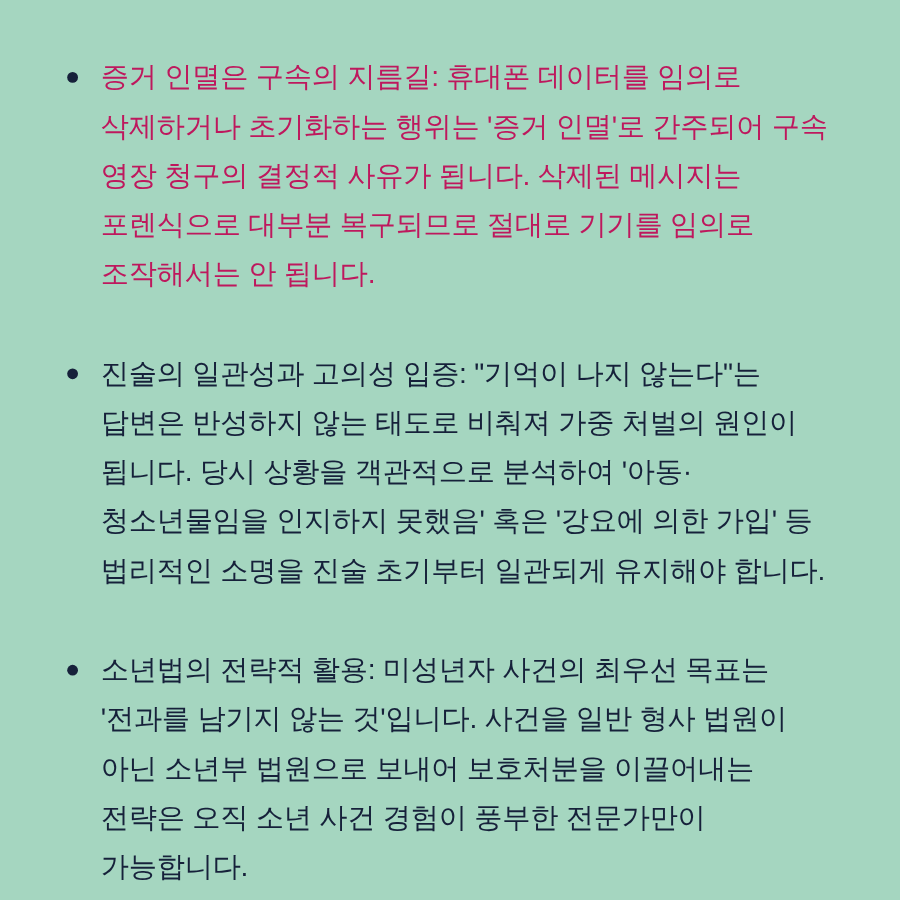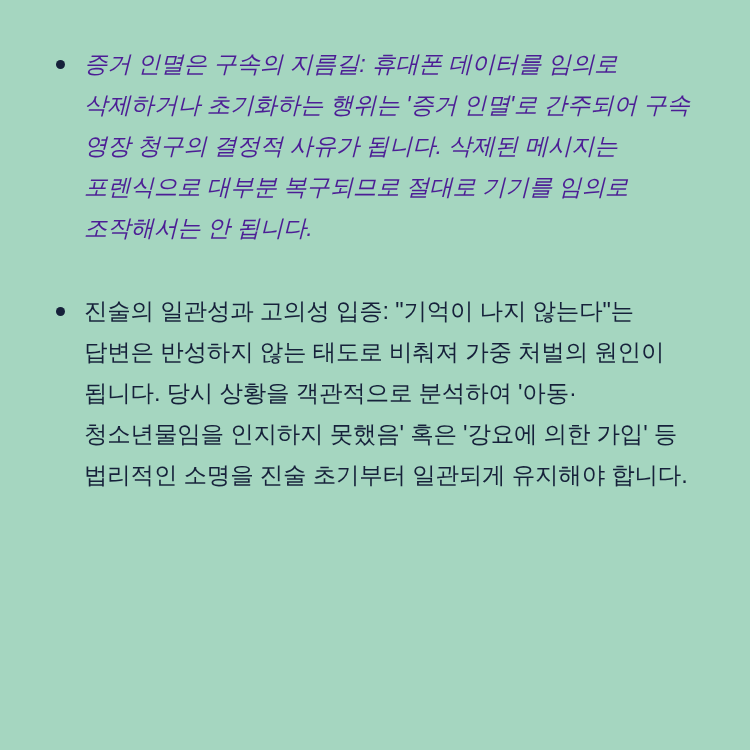--- a/index.html
+++ b/index.html
@@ -51,22 +51,26 @@
   }
   .bullet-text {
     display: block;
   }
 </style>
 </head>
 <body style="background: rgb(165, 214, 192);">
 
 <div class="page">
   <ul class="bullet-list">
-    <li class="bullet-item" style="color: #4c1d95; font-style: italic;">
+    <li class="bullet-item" style="color: #be185d;">
       <span class="bullet-dot" style="background: rgb(22, 33, 58);"></span>
       <span class="bullet-text">증거 인멸은 구속의 지름길: 휴대폰 데이터를 임의로 삭제하거나 초기화하는 행위는 '증거 인멸'로 간주되어 구속 영장 청구의 결정적 사유가 됩니다. 삭제된 메시지는 포렌식으로 대부분 복구되므로 절대로 기기를 임의로 조작해서는 안 됩니다.</span>
     </li>
     <li class="bullet-item" style="color: rgb(22, 33, 58);">
       <span class="bullet-dot" style="background: rgb(22, 33, 58);"></span>
       <span class="bullet-text">진술의 일관성과 고의성 입증: "기억이 나지 않는다"는 답변은 반성하지 않는 태도로 비춰져 가중 처벌의 원인이 됩니다. 당시 상황을 객관적으로 분석하여 '아동·청소년물임을 인지하지 못했음' 혹은 '강요에 의한 가입' 등 법리적인 소명을 진술 초기부터 일관되게 유지해야 합니다.</span>
     </li>
+    <li class="bullet-item" style="color: rgb(22, 33, 58);">
+      <span class="bullet-dot" style="background: rgb(22, 33, 58);"></span>
+      <span class="bullet-text">소년법의 전략적 활용: 미성년자 사건의 최우선 목표는 '전과를 남기지 않는 것'입니다. 사건을 일반 형사 법원이 아닌 소년부 법원으로 보내어 보호처분을 이끌어내는 전략은 오직 소년 사건 경험이 풍부한 전문가만이 가능합니다.</span>
+    </li>
   </ul>
 </div>
 
 </body></html>

